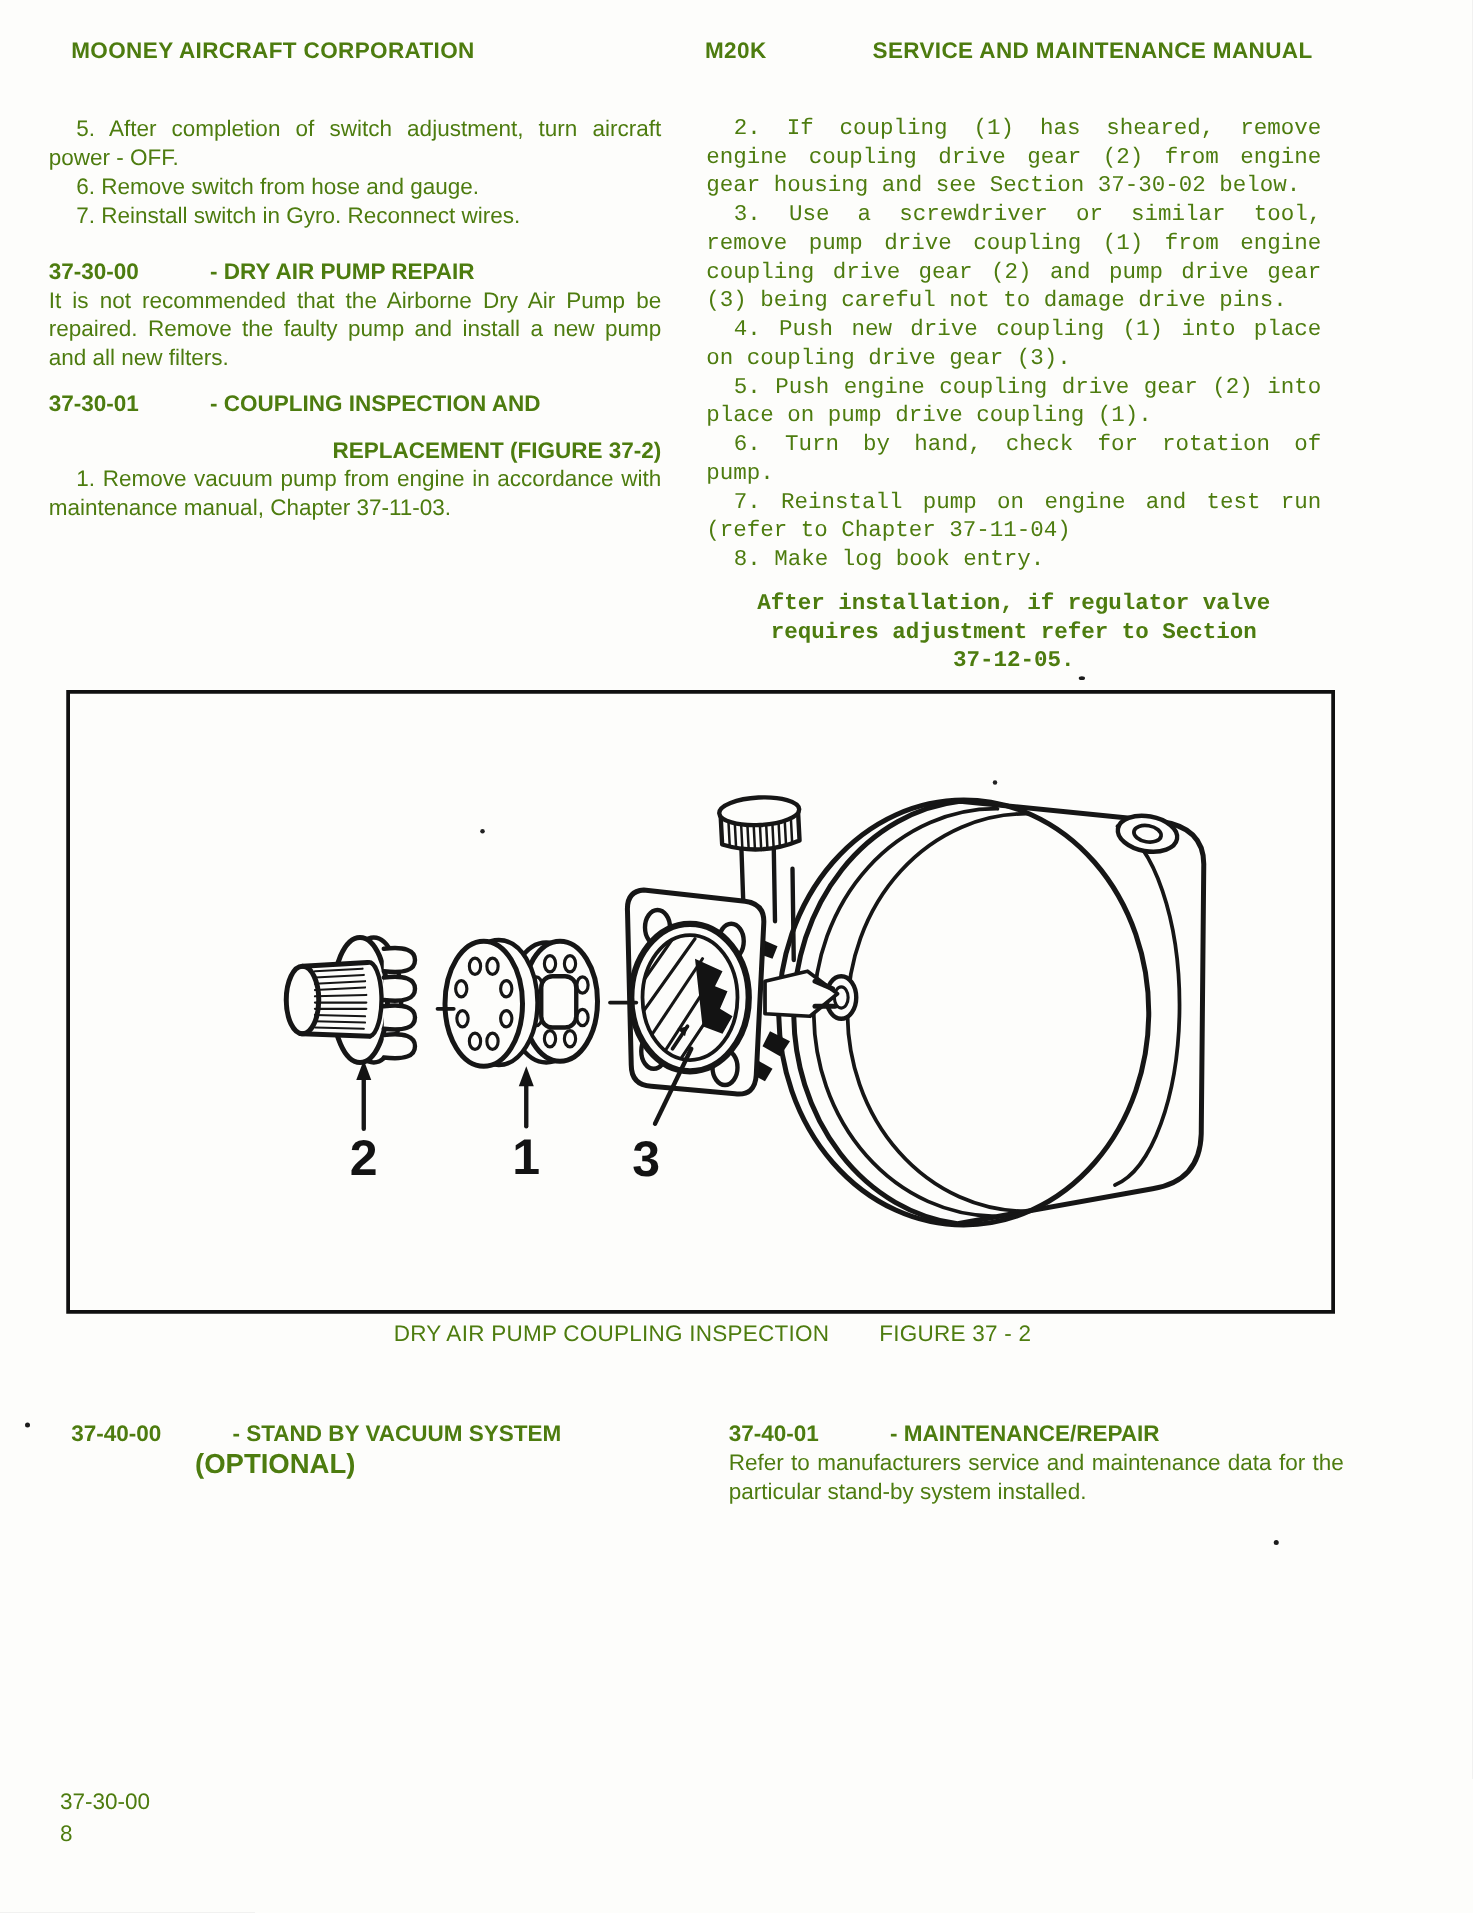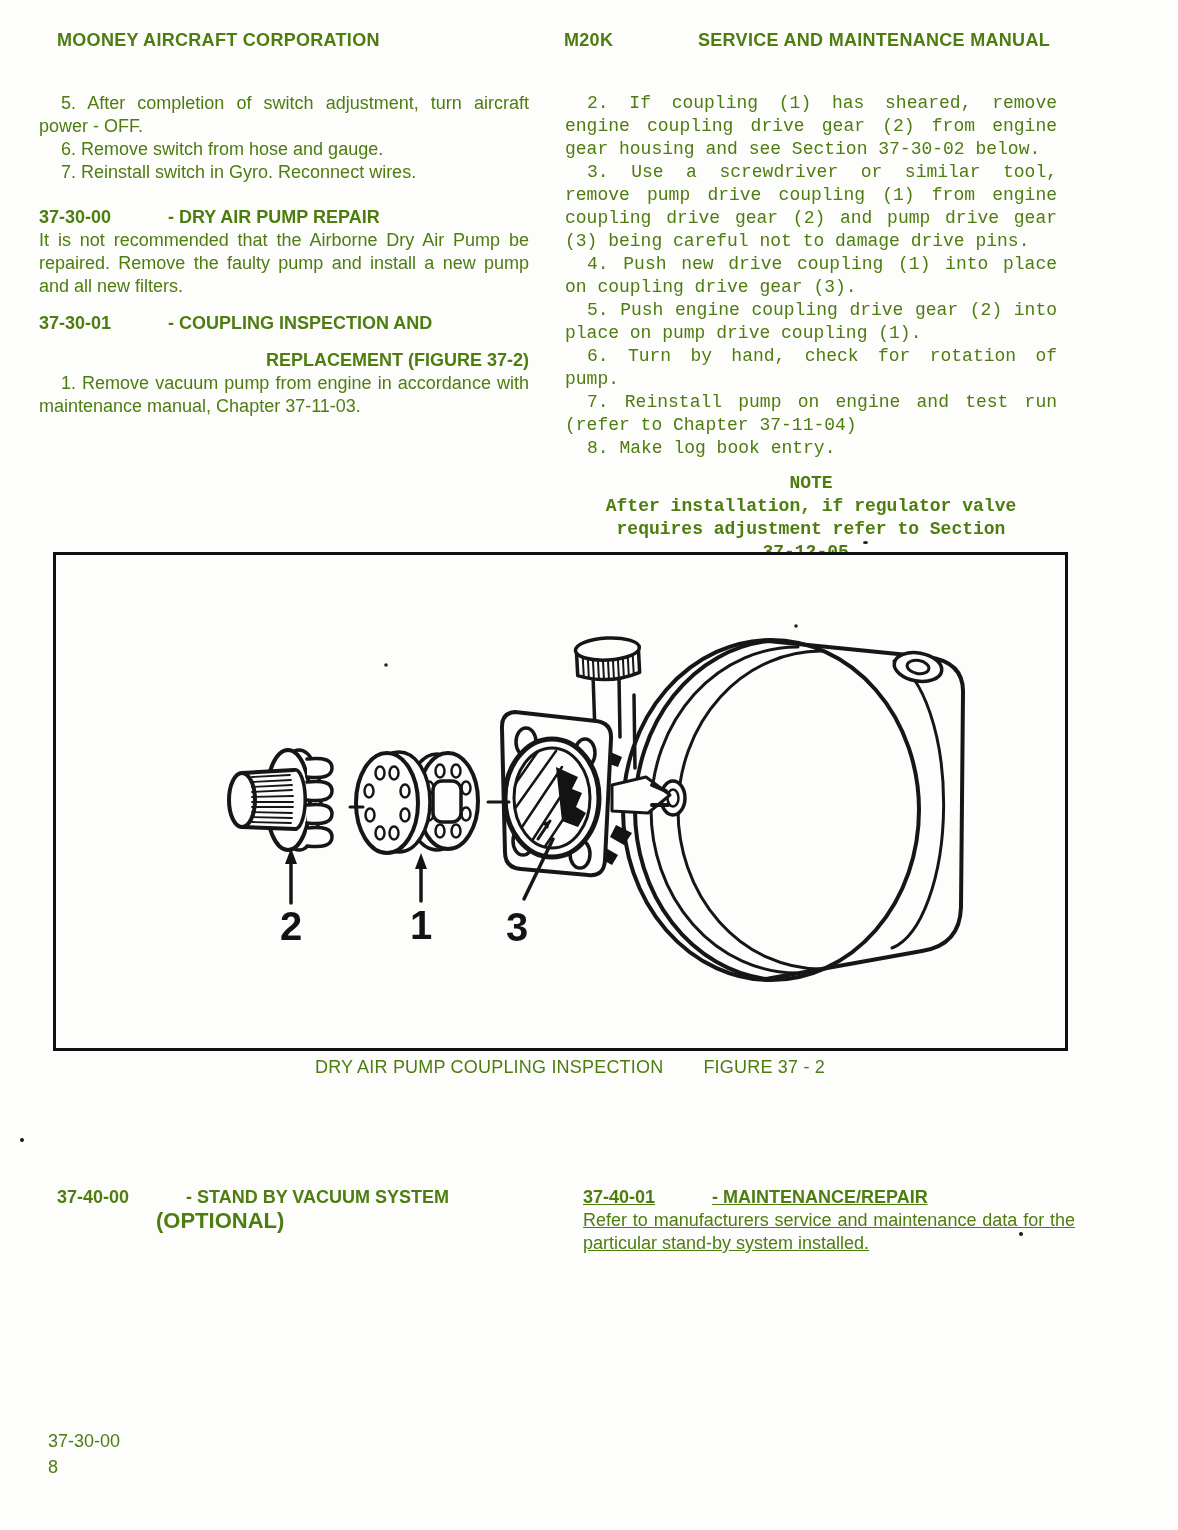--- a/index.html
+++ b/index.html
@@ -37,23 +37,23 @@
   .sect2b{font-weight:bold;font-size:18px;line-height:23px;margin-top:14px;margin-left:119px;text-align:right;}
   
   .figure-box{
     position:absolute;left:53px;top:552px;
     width:1009px;height:493px;
     border:3px solid #101010;
     background:#fdfdfb;
   }
   .fig-caption{position:absolute;top:1057px;left:0;width:1140px;display:flex;justify-content:center;gap:40px;font-size:18px;letter-spacing:.2px;}
   
-  .lower{position:absolute;top:1186px;left:57px;width:1064px;display:flex;}
+  .lower{position:absolute;top:1136px;left:57px;width:1064px;display:flex;}
   .low-l{width:490px;margin-right:36px;}
-  .low-r{width:492px;text-decoration:underline;}
+  .low-r{width:492px;}
   .low-title2{font-weight:bold;font-size:22px;line-height:23px;margin-left:99px;}
   .low-body{margin-top:10px;}
   
   .footer{position:absolute;left:48px;top:1428px;font-size:18px;line-height:26px;}
   .dot{position:absolute;background:#1c1c1c;border-radius:50%;}
   svg text{font-family:"Liberation Sans", sans-serif;}
 </style>
 </head>
 <body>
 
@@ -91,21 +91,20 @@
       <p class="para ind">2. If coupling (1) has sheared, remove engine coupling drive gear (2) from engine gear housing and see Section 37-30-02 below.</p>
       <p class="para ind">3. Use a screwdriver or similar tool, remove pump drive coupling (1) from engine coupling drive gear (2) and pump drive gear (3) being careful not to damage drive pins.</p>
       <p class="para ind">4. Push new drive coupling (1) into place on coupling drive gear (3).</p>
 
       <p class="para ind gap18">5. Push engine coupling drive gear (2) into place on pump drive coupling (1).</p>
       <p class="para ind">6. Turn by hand, check for rotation of pump.</p>
       <p class="para ind">7. Reinstall pump on engine and test run (refer to Chapter 37-11-04)</p>
       <p class="para ind">8. Make log book entry.</p>
 
       <div class="center-block note-block">
-        <div>NOTE</div>
         <div class="cb-body">After installation, if regulator valve requires adjustment refer to Section 37-12-05.</div>
       </div>
     </div>
   </div>
 
   <div class="figure-box">
     <svg viewBox="0 0 1009 493" width="1009" height="493" fill="none" stroke="#161616" stroke-linecap="round" stroke-linejoin="round">
 
       <circle cx="330" cy="110" r="1.8" fill="#222" stroke="none"></circle>
       <circle cx="740" cy="71" r="1.8" fill="#222" stroke="none"></circle>

